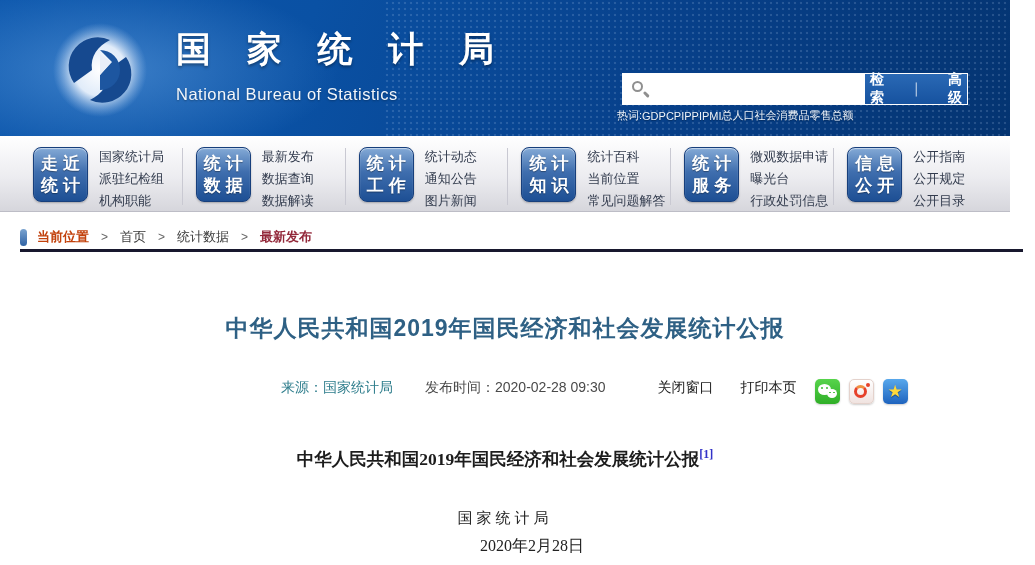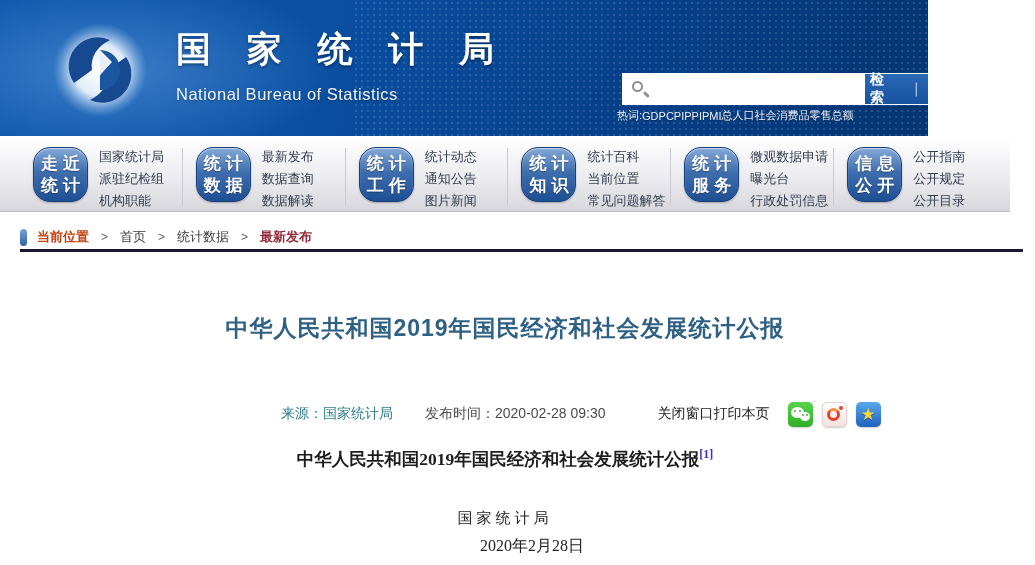--- a/index.html
+++ b/index.html
@@ -2,21 +2,21 @@
 <html><head>
 <meta charset="utf-8">
 <style>
   * { margin:0; padding:0; box-sizing:border-box; }
   html,body { background:#ffffff; }
   body { font-family:"Liberation Sans", sans-serif; }
   .page { position:relative; width:1035px; height:565px; background:#ffffff; overflow:hidden; }
 
   
   .masthead {
-    position:absolute; left:0; top:0; width:928px; height:136px;
+    position:absolute; left:0; top:0; width:1010px; height:136px;
     background:linear-gradient(110deg,#0a55ab 0%,#0a51a4 30%,#07408a 65%,#043471 100%);
     overflow:hidden;
   }
   .masthead::before { 
     content:""; position:absolute; right:0; top:0; width:62%; height:100%;
     background-image:radial-gradient(rgba(190,215,245,.22) 1px, transparent 1.6px);
     background-size:6px 6px; opacity:.8;
   }
   .masthead::after { 
     content:""; position:absolute; left:-40px; top:-20px; width:420px; height:200px;
@@ -38,45 +38,45 @@
 
   .hotwords { position:absolute; left:617px; top:108px; z-index:4; color:#eef4fb; font-size:11px; display:flex; align-items:center; text-shadow:0 1px 1px rgba(0,0,0,.3); }
   .hotwords .hw { cursor:pointer; }
 
   
   .mainnav { position:absolute; left:0; top:136px; width:1010px; height:76px;
     background:linear-gradient(180deg,#ffffff 0%,#ececf0 55%,#d6d6dc 100%);
     border-bottom:1px solid #bdbdc6; display:flex; padding:10px 0 0 33px; }
   .nav-group { position:relative; width:163px; display:flex; }
   .nav-group + .nav-group::before { content:""; position:absolute; left:-14px; top:2px; bottom:6px; width:1px; background:#c9c9d2; }
-  .nav-badge { width:55px; height:55px; border-radius:17px; margin-top:1px;
+  .nav-badge { width:55px; height:55px; border-radius:8px; margin-top:1px;
     background:linear-gradient(180deg,#84aad6 0%,#3f6eae 45%,#1d4f94 100%);
     border:1px solid #173f7c; box-shadow:inset 0 1px 1px rgba(255,255,255,.55), 0 1px 2px rgba(0,0,0,.25);
     color:#fff; font-weight:bold; font-size:17px; line-height:1.25; letter-spacing:5px;
     display:flex; flex-direction:column; align-items:center; justify-content:center; cursor:pointer;
     text-shadow:0 1px 1px rgba(0,0,0,.35); padding-left:5px; }
   .nav-links { margin-left:11px; display:flex; flex-direction:column; font-size:13px; line-height:22px; color:#333c4e; padding-top:0px; }
   .nav-links span { cursor:pointer; white-space:nowrap; }
 
   
   .crumbrow { position:absolute; left:20px; top:226px; height:22px; display:flex; align-items:center; font-size:13px; color:#3a3a3a; }
   .crumb-bar { width:7px; height:17px; background:linear-gradient(180deg,#7aa3cf,#2f62a4); border-radius:4px; margin-right:10px; }
   .crumb-label { font-weight:bold; color:#c2410c; }
   .crumb-sep { margin:0 12px; color:#666; font-size:12px; }
   .crumb-link { cursor:pointer; }
   .crumb-current { color:#93283a; font-weight:bold; cursor:pointer; }
   .rule { position:absolute; left:20px; top:249px; width:1003px; height:3px; background:#18182e; }
 
   
   .article-title { position:absolute; left:0; top:313px; width:1010px; text-align:center;
     font-size:23px; font-weight:bold; color:#2e6084; letter-spacing:1px; }
-  .meta { position:absolute; left:281px; top:400px; height:28px; display:flex; align-items:center; font-size:14px; }
+  .meta { position:absolute; left:281px; top:379px; height:28px; display:flex; align-items:flex-start; font-size:14px; }
   .meta-source { color:#2e7d8c; }
   .meta-time { color:#4a4a4a; margin-left:32px; }
-  .meta-actions { margin-left:52px; color:#222; display:flex; gap:0; }
+  .meta-actions { margin-left:52px; color:#222; display:flex; gap:27px; }
   .meta-actions span { cursor:pointer; }
   .share { display:flex; gap:9px; margin-left:18px; }
   .sicon { width:25px; height:25px; border-radius:5px; position:relative; cursor:pointer; box-shadow:0 1px 2px rgba(0,0,0,.2); }
   .sicon.wechat { background:linear-gradient(180deg,#57d44c,#2fae27); }
   .wc-b1 { position:absolute; left:3px; top:5px; width:13px; height:11px; background:#fff; border-radius:50%; }
   .wc-b1::after { content:""; position:absolute; left:3px; top:3px; width:2px; height:2px; border-radius:50%; background:#3bbd33; box-shadow:5px 0 0 #3bbd33; }
   .wc-b2 { position:absolute; left:12px; top:10px; width:10px; height:9px; background:#fff; border-radius:50%; }
   .wc-b2::after { content:""; position:absolute; left:2.5px; top:2.5px; width:1.8px; height:1.8px; border-radius:50%; background:#3bbd33; box-shadow:4px 0 0 #3bbd33; }
   .sicon.weibo { background:linear-gradient(180deg,#ffffff,#f0e3e0); border:1px solid #e4d2cc; }
   .wb-eye { position:absolute; left:4px; top:5px; width:13px; height:13px; border:3px solid #e6412a; border-radius:50%; border-top-color:#f09040; }

